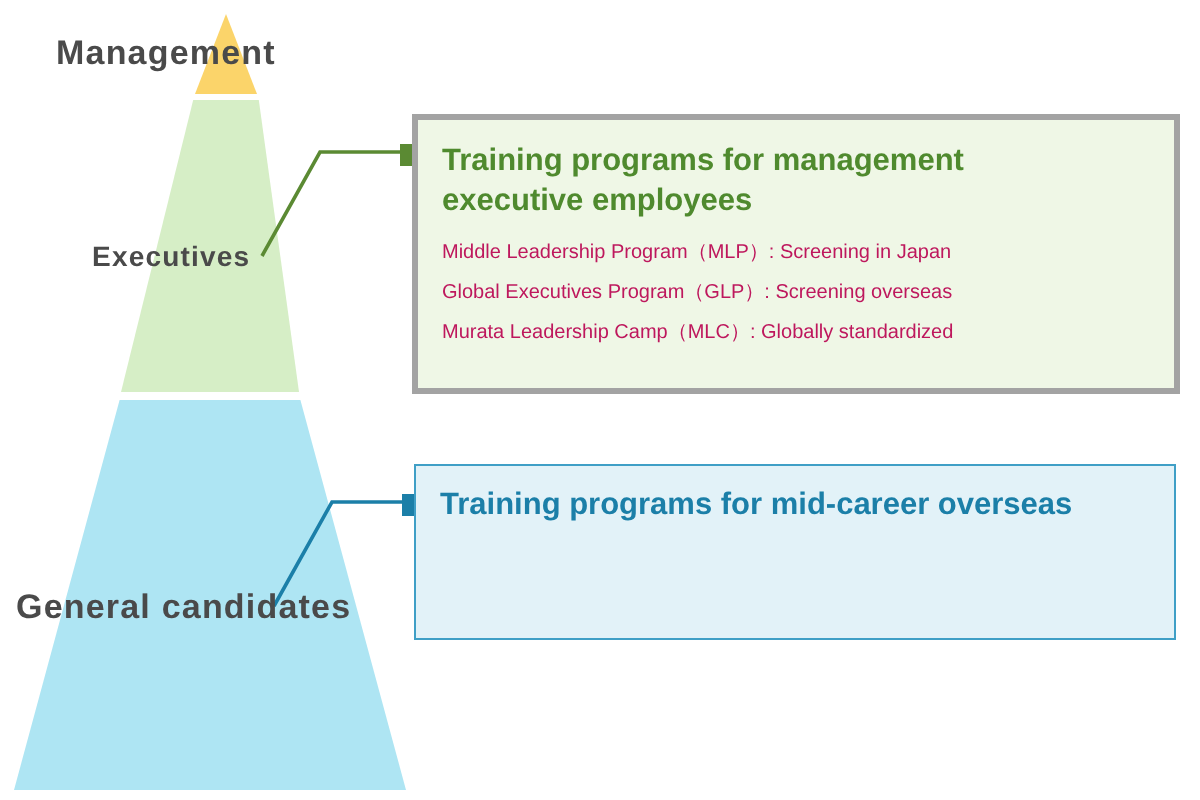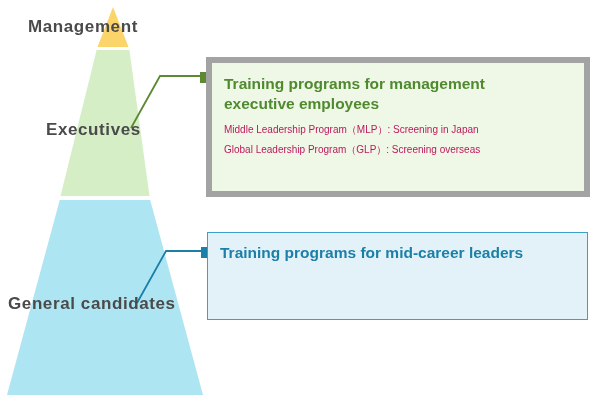--- a/index.html
+++ b/index.html
@@ -17,27 +17,27 @@
   .tier-label{
     position:absolute;
     font-weight:bold;
     color:#4a4a4a;
     letter-spacing:0.6px;
     white-space:nowrap;
     font-size:16px;
     line-height:1;
   }
   #label-management{ left:28px; top:18px; font-size:17px; }
-  #label-executives{ left:46px; top:121px; font-size:17px;text-align:center; }
+  #label-executives{ left:46px; top:121px; font-size:14px;text-align:center; }
   #label-general{    left:8px;  top:295px; font-size:17px; }
 
   .callout{
     position:absolute;
     box-sizing:border-box;
-    border:6px solid #a3a3a3;
+    border:3px solid #a3a3a3;
     background:#eff7e6;
   }
   .callout.blue{
     border:1px solid #3f9fc6;
     background:#e2f2f8;
   }
   #box-exec{ left:206px; top:57px; width:384px; height:140px; }
   #box-mid{  left:207px; top:232px; width:381px; height:88px; }
 
   .callout-title{
@@ -104,24 +104,25 @@
   <div class="marker" id="marker-mid"></div>
 
   <div class="callout" id="box-exec">
     <div class="callout-inner">
       <div class="callout-title">
         <span>Training programs for management</span><br>
         <span>executive employees</span>
       </div>
       <ul class="callout-list">
         <li>Middle Leadership Program（MLP）: Screening in Japan</li>
-        <li>Global Leadership Program（GLP）: Screening overseas</li>
+        <li>Global Executives Program（GLP）: Screening overseas</li>
+        <li>Murata Leadership Camp（MLC）: Globally standardized</li>
       </ul>
     </div>
   </div>
 
   <div class="callout blue" id="box-mid">
     <div class="callout-inner">
-      <div class="callout-title">Training programs for mid-career leaders</div>
+      <div class="callout-title">Training programs for mid-career overseas</div>
     </div>
   </div>
 
 </div>
 
 </body></html>

